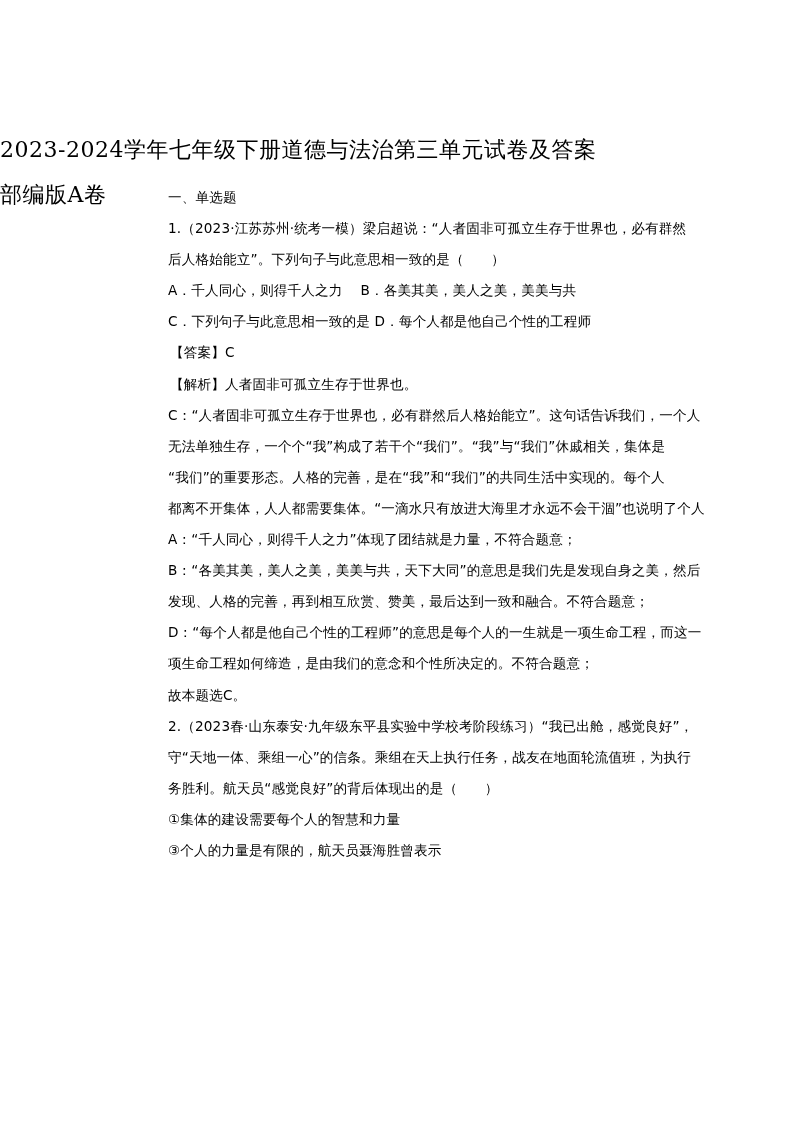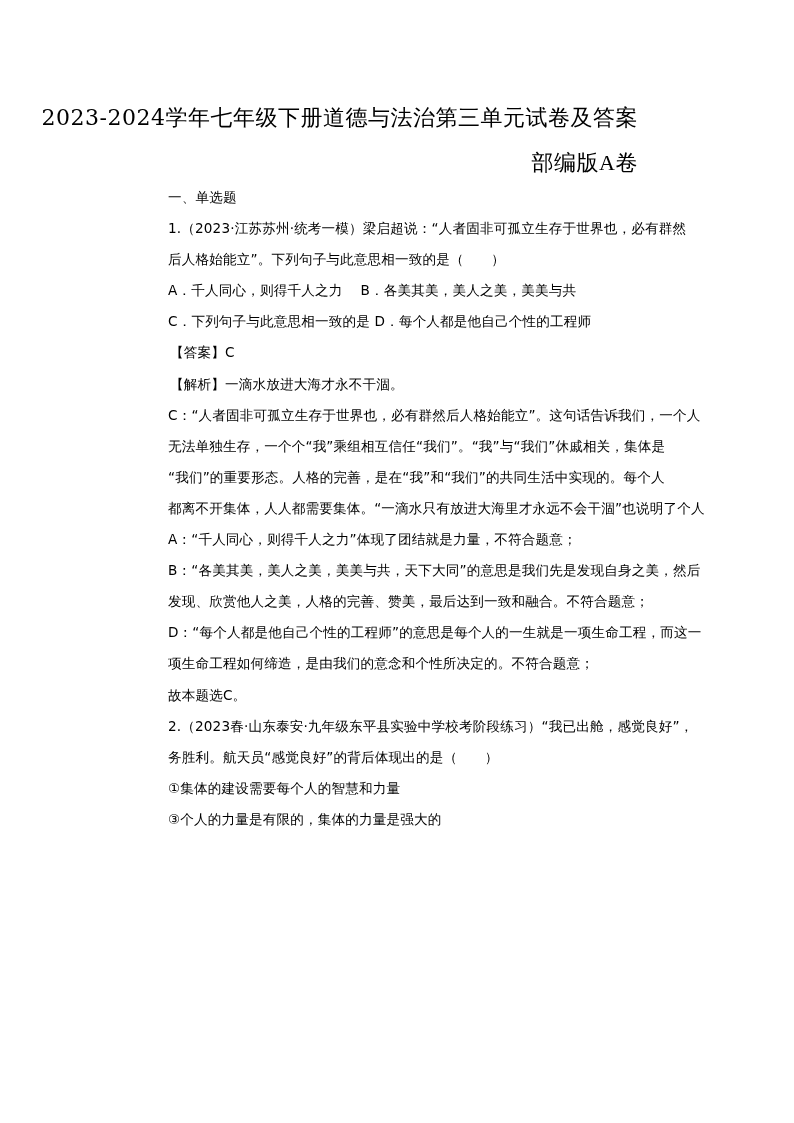--- a/index.html
+++ b/index.html
@@ -1,21 +1,21 @@
 <!DOCTYPE html>
 <html><head>
   <meta charset="utf-8">
   <style>
     html, body { margin: 0; padding: 0; background: #ffffff; }
     body { width: 794px; height: 1123px; position: relative; overflow: hidden; color: #000; }
     .page { position: absolute; left: 0; top: 0; width: 794px; height: 1123px; background: #fff; }
-    .title { position: absolute; left: 0; width: 638px; text-align: right;
-      font-family: "DejaVu Serif", "Liberation Serif", serif; font-size: 22px; letter-spacing: 0.5px; white-space: nowrap; }
+    .title { position: absolute; left: 0; width: 638px; text-align: left;
+      font-family: "DejaVu Serif", "Liberation Serif", serif; font-size: 22px; letter-spacing: 0.5px; white-space: nowrap; margin-top: 32px; }
     .title.l1 { top: 103px; }
-    .title.l2 { top: 148px; font-family: Liberation Serif, serif; }
+    .title.l2 { top: 148px; }
     .body { position: absolute; left: 132px; top: 186px; width: 560px; margin-left: 36px; }
     .line { height: 31.1px; line-height: 22px; font-family: "DejaVu Sans", "Liberation Sans", sans-serif;
       font-size: 13.6px; white-space: nowrap; letter-spacing: 0.15px; }
     .line.indent { padding-left: 2px; }
   </style>
 </head>
 <body>
 
 <div class="page">
   <div class="title l1">2023-2024学年七年级下册道德与法治第三单元试卷及答案</div>
@@ -23,33 +23,34 @@
 
   <div class="body">
     <div class="line">一、单选题</div>
 
     <div>
       <div class="line">1.（2023·江苏苏州·统考一模）梁启超说：“人者固非可孤立生存于世界也，必有群然</div>
       <div class="line">后人格始能立”。下列句子与此意思相一致的是（　　）</div>
       <div class="line">A．千人同心，则得千人之力　 B．各美其美，美人之美，美美与共</div>
       <div class="line">C．下列句子与此意思相一致的是 D．每个人都是他自己个性的工程师</div>
       <div class="line indent">【答案】C</div>
-      <div class="line indent">【解析】一滴水放进大海才永不干涸。</div>
+      <div class="line indent">【解析】人者固非可孤立生存于世界也。</div>
       <div class="line">C：“人者固非可孤立生存于世界也，必有群然后人格始能立”。这句话告诉我们，一个人</div>
-      <div class="line">无法单独生存，一个个“我”乘组相互信任“我们”。“我”与“我们”休戚相关，集体是</div>
+      <div class="line">无法单独生存，一个个“我”构成了若干个“我们”。“我”与“我们”休戚相关，集体是</div>
       <div class="line">“我们”的重要形态。人格的完善，是在“我”和“我们”的共同生活中实现的。每个人</div>
       <div class="line">都离不开集体，人人都需要集体。“一滴水只有放进大海里才永远不会干涸”也说明了个人</div>
       <div class="line">A：“千人同心，则得千人之力”体现了团结就是力量，不符合题意；</div>
       <div class="line">B：“各美其美，美人之美，美美与共，天下大同”的意思是我们先是发现自身之美，然后</div>
-      <div class="line">发现、欣赏他人之美，人格的完善、赞美，最后达到一致和融合。不符合题意；</div>
+      <div class="line">发现、人格的完善，再到相互欣赏、赞美，最后达到一致和融合。不符合题意；</div>
       <div class="line">D：“每个人都是他自己个性的工程师”的意思是每个人的一生就是一项生命工程，而这一</div>
       <div class="line">项生命工程如何缔造，是由我们的意念和个性所决定的。不符合题意；</div>
       <div class="line">故本题选C。</div>
     </div>
 
     <div>
       <div class="line">2.（2023春·山东泰安·九年级东平县实验中学校考阶段练习）“我已出舱，感觉良好”，</div>
+      <div class="line">守“天地一体、乘组一心”的信条。乘组在天上执行任务，战友在地面轮流值班，为执行</div>
       <div class="line">务胜利。航天员“感觉良好”的背后体现出的是（　　）</div>
       <div class="line">①集体的建设需要每个人的智慧和力量</div>
-      <div class="line">③个人的力量是有限的，集体的力量是强大的</div>
+      <div class="line">③个人的力量是有限的，航天员聂海胜曾表示</div>
     </div>
   </div>
 </div>
 
 </body></html>

